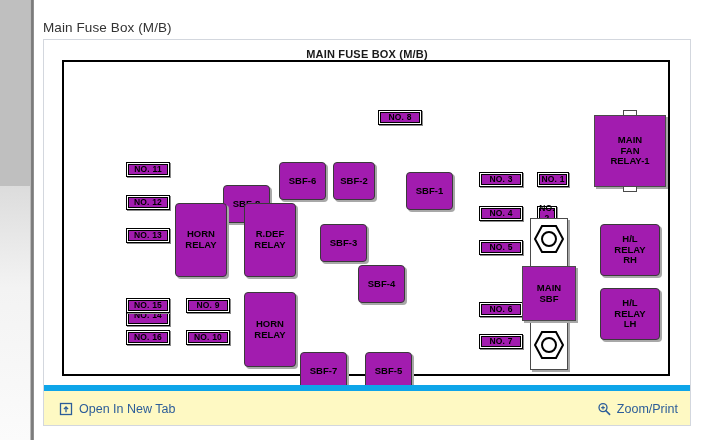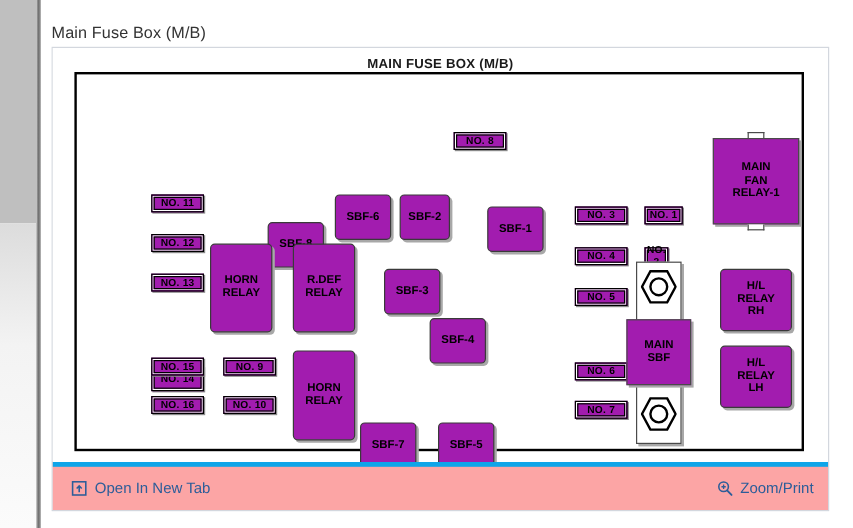--- a/index.html
+++ b/index.html
@@ -171,22 +171,22 @@
     flex-direction: column;
     z-index: 3;
   }
   .bolt { position: absolute; z-index: 4; }
 
   
   .footer-bar {
     position: absolute;
     left: 0; bottom: 0;
     width: 646px; height: 40px;
-    background: #fca5a5;
-    border-top: 4px solid #0ea5e9;
+    background: #fef9c3;
+    border-top: 6px solid #0ea5e9;
     box-sizing: border-box;
   }
   .footer-link {
     position: absolute;
     top: 11px;
     display: flex;
     align-items: center;
     gap: 6px;
     color: #2c5d99;
     font-size: 12.5px;

